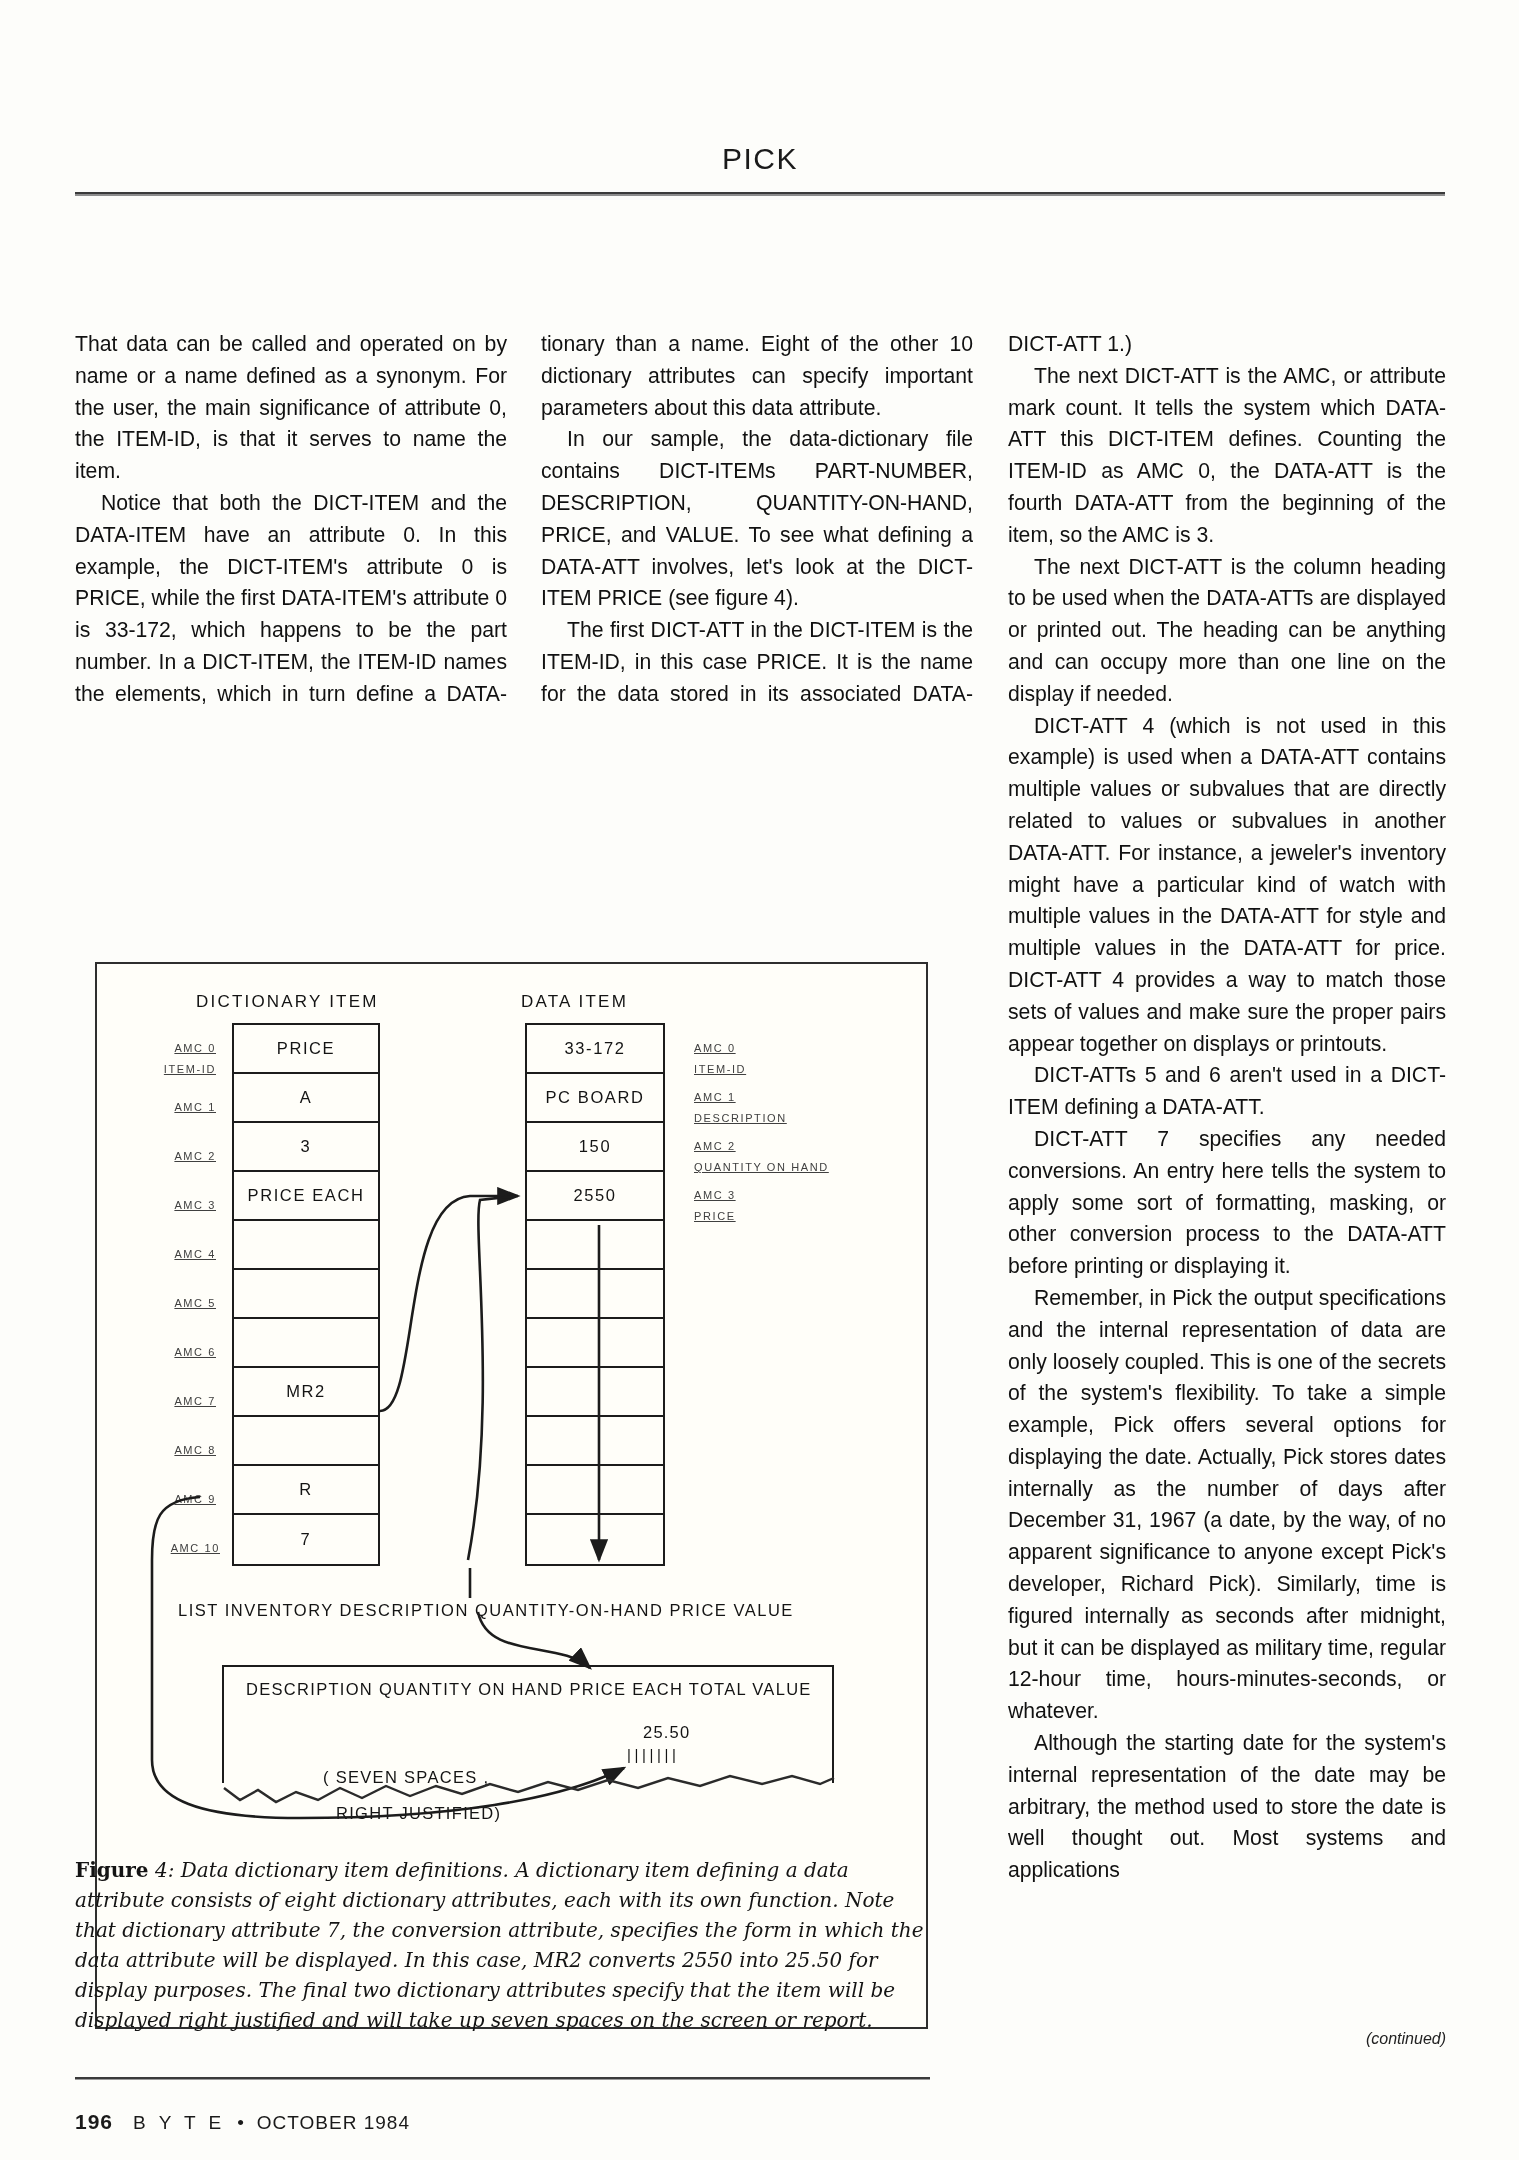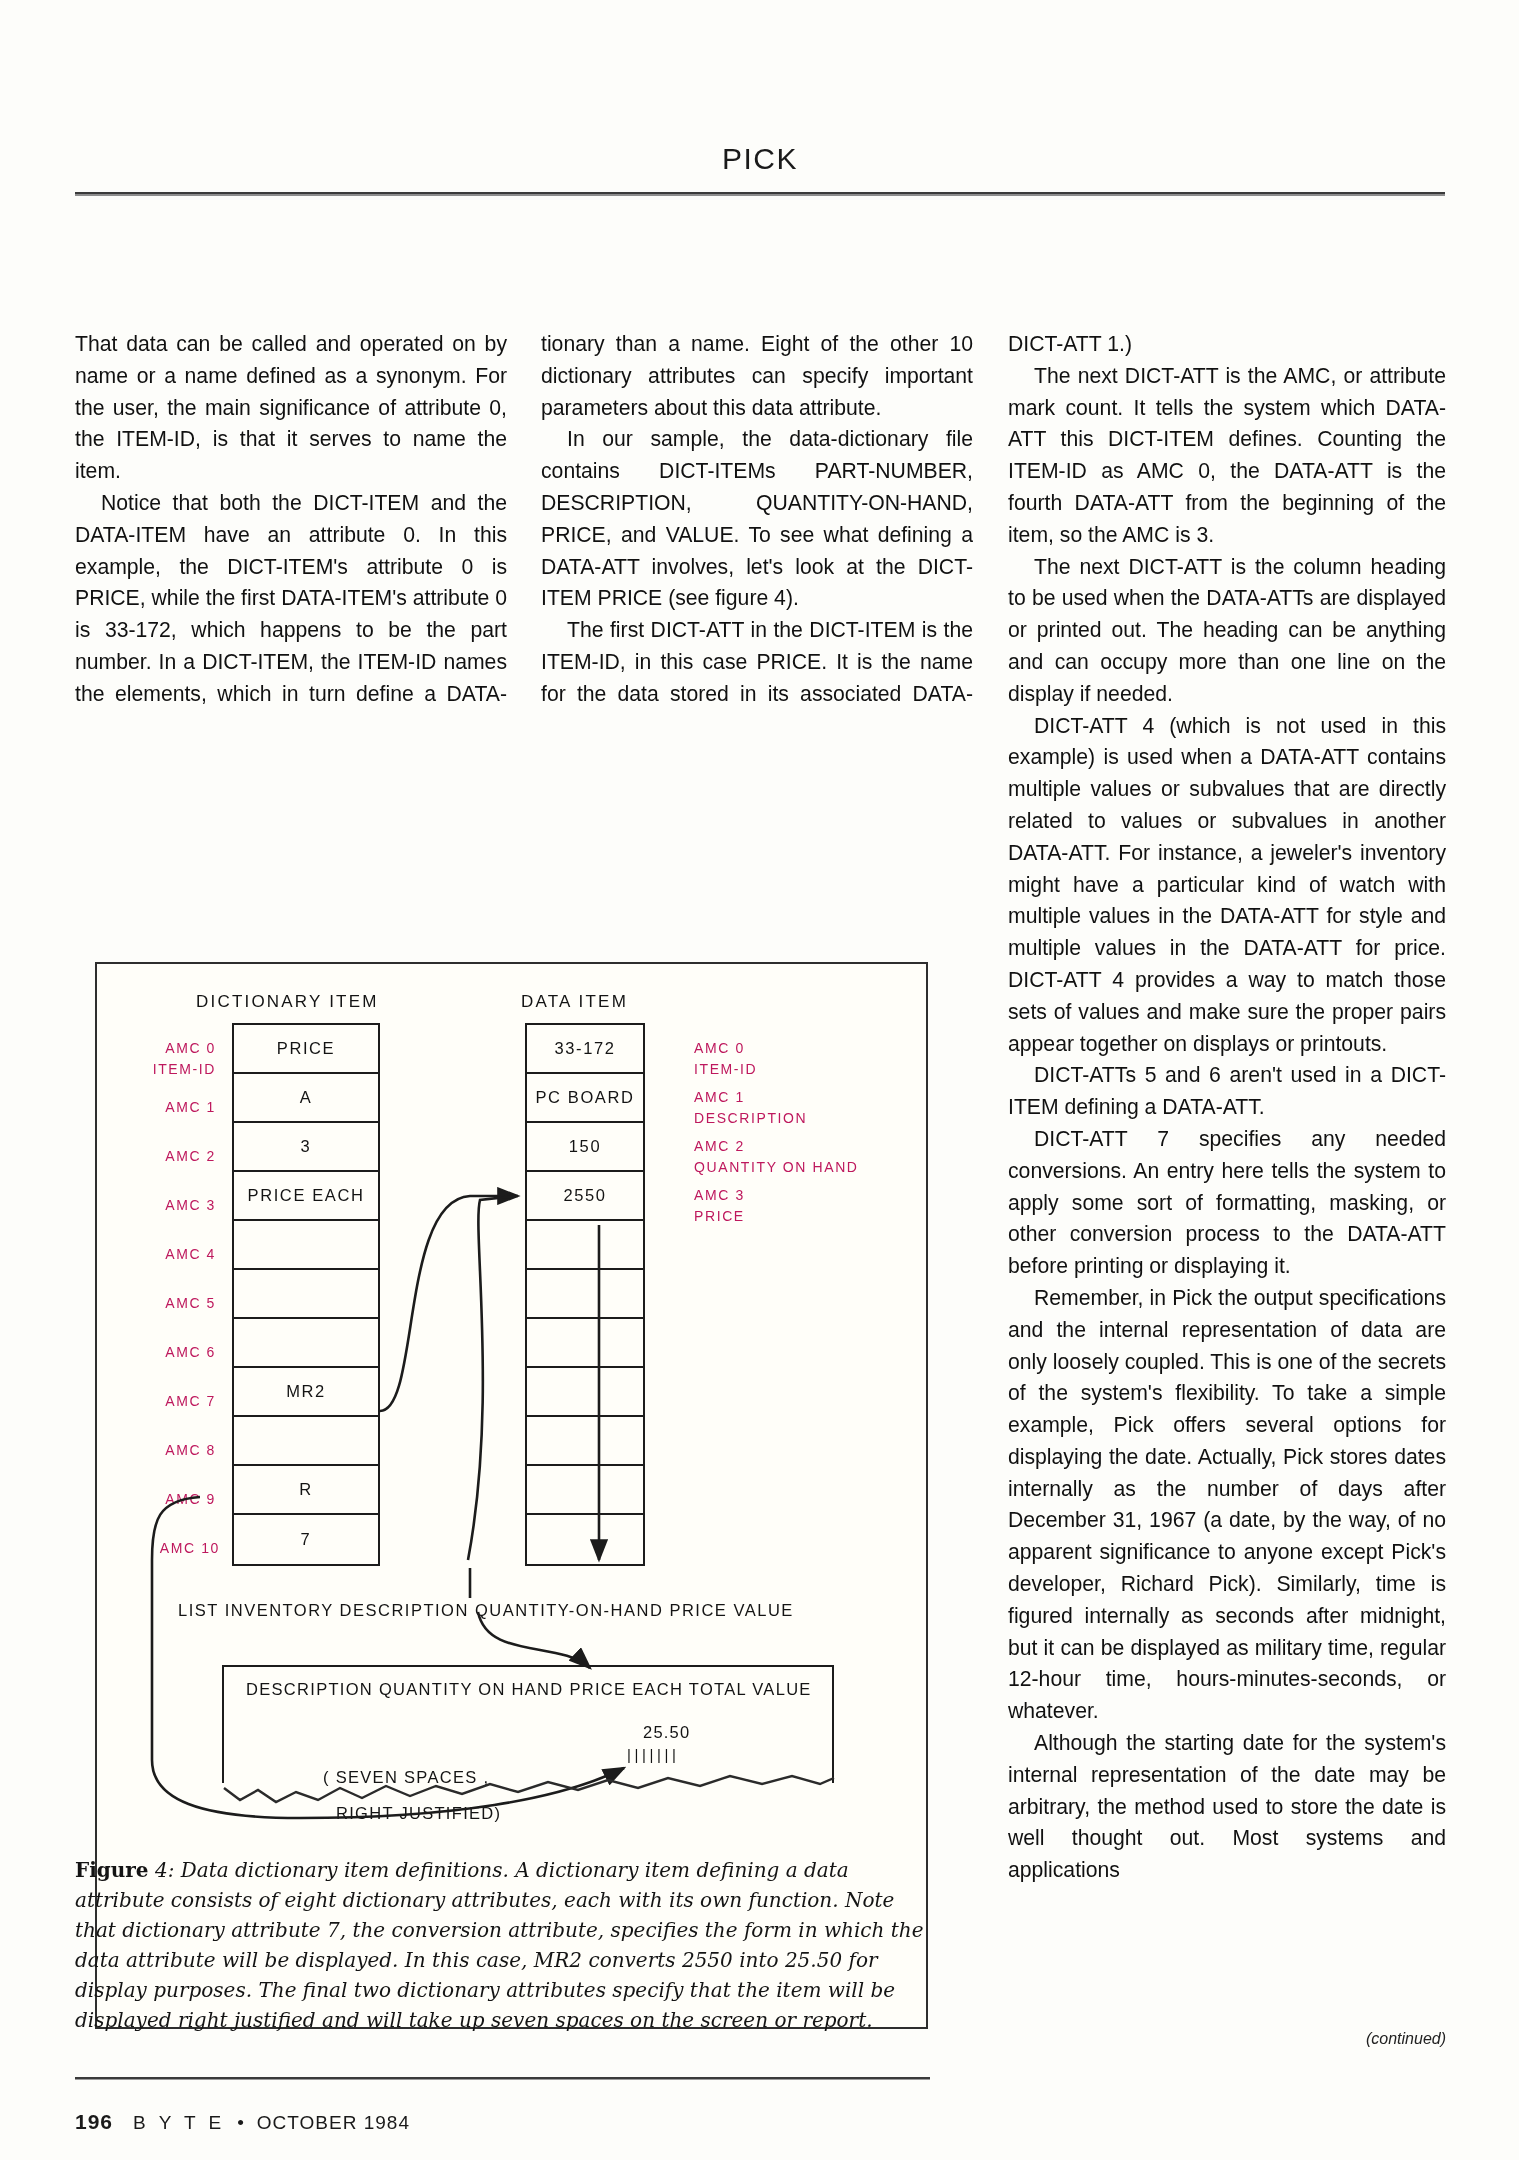--- a/index.html
+++ b/index.html
@@ -92,43 +92,44 @@
   #data-title { left: 521px; top: 992px; }
 
   
   .tbl {
     position: absolute;
     border: 2px solid #1c1c1c;
     box-sizing: border-box;
     background: #fffef9;
   }
   #dict-table { left: 232px; top: 1023px; width: 148px; }
-  #data-table { left: 525px; top: 1023px; width: 120px; }
+  #data-table { left: 525px; top: 1023px; width: 140px; }
 
   .cell {
     height: 49px;
     border-bottom: 2px solid #1c1c1c;
     display: flex;
     align-items: center;
     justify-content: center;
     font-size: 16.5px;
     letter-spacing: 1.6px;
     color: #141414;
     box-sizing: border-box;
   }
   .cell:last-child { border-bottom: none; }
 
   
   .amc {
     position: absolute;
-    font-size: 14px;
+    font-size: 11px;
     letter-spacing: 1.6px;
-    color: #be185d;
+    color: #404040;
     white-space: nowrap;
     line-height: 21px;
+    text-decoration: underline;
   }
   .amc-left { text-align: right; width: 128px; }
   .amc-right { text-align: left; }
 
   
   .cmdline {
     position: absolute;
     left: 178px;
     top: 1601px;
     font-size: 16.5px;

